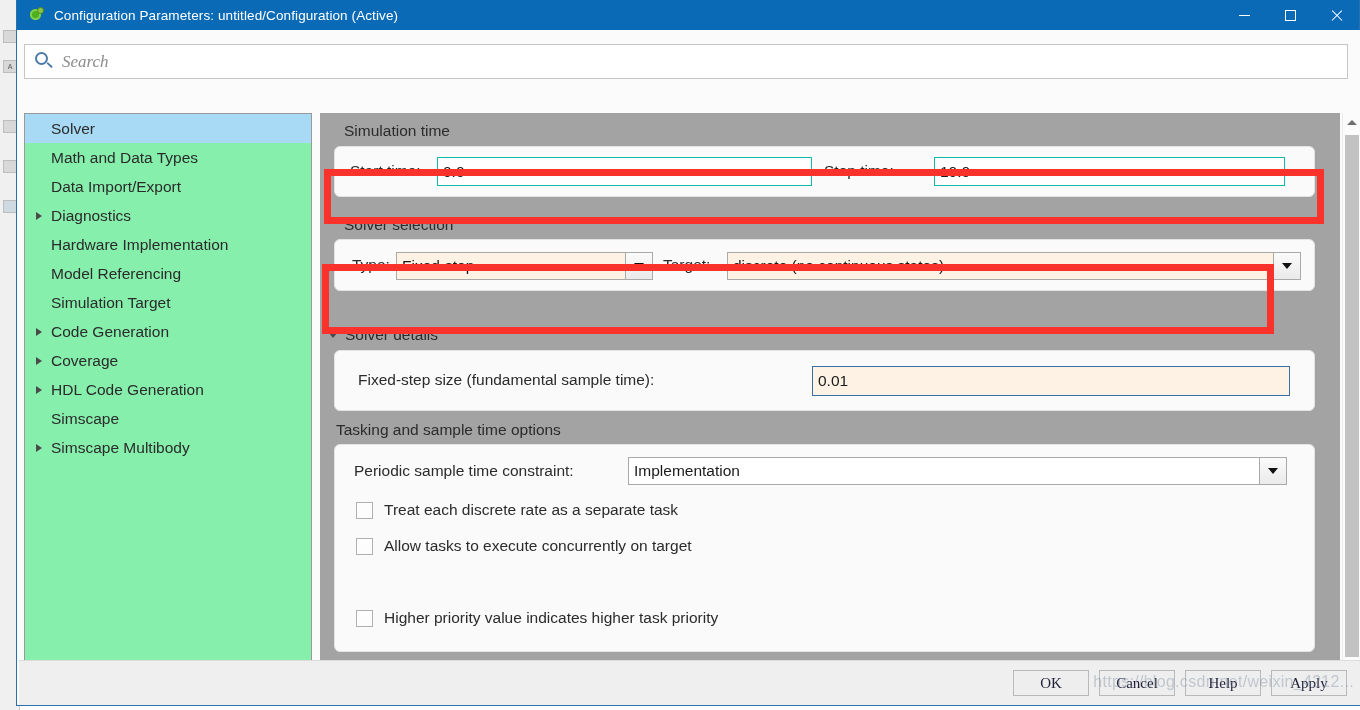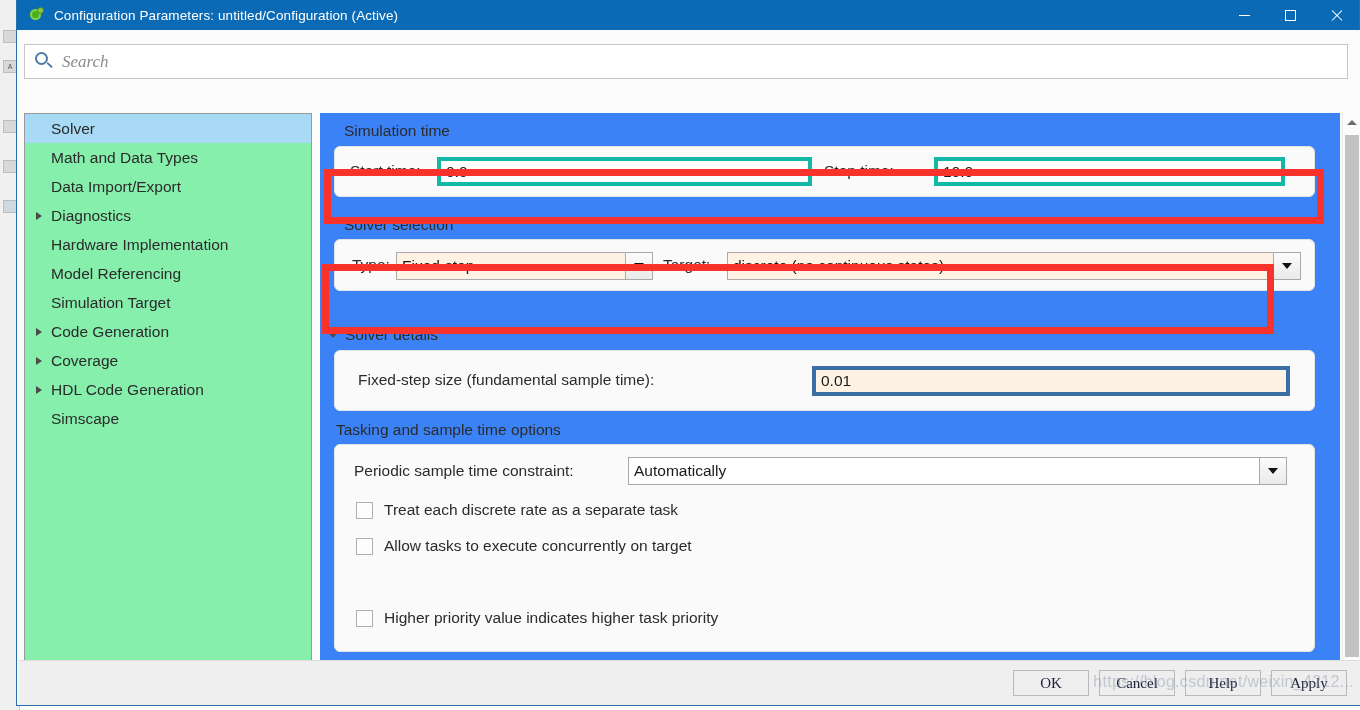--- a/index.html
+++ b/index.html
@@ -101,30 +101,30 @@
     width: 0; height: 0;
     border-left: 6px solid #4a4a4a;
     border-top: 4.5px solid transparent;
     border-bottom: 4.5px solid transparent;
   }
   .tree-label { padding-left: 2px; }
 
   
   #pane {
     position: absolute; left: 302px; top: 83px; width: 1020px; height: 568px;
-    background: #3b82f6; overflow: hidden;
+    background: #a3a3a3; overflow: hidden;
   }
   .grp-title { font-size: 15.5px; color: #2b2b2b; }
 
   .panel {
     border: 1px solid #e3e3e3; border-radius: 6px; background: #fafafa;
   }
   .fld-label { font-size: 15.5px; color: #2b2b2b; }
   .txtfield {
-    border: 4px solid #14b8a6; background: #fff;
+    border: 1px solid #14b8a6; background: #fff;
     font-size: 15.5px; color: #1a1a1a;
     display: flex; align-items: center; padding-left: 5px;
     font-family: "Liberation Sans", sans-serif;
   }
   .txtfield.focused { border-color: #3a6ea5; background: #fdf2e3; }
 
   .combo { display: flex; align-items: stretch; }
   .combo .cval {
     flex: 1; border: 1px solid #a9a9a9; border-right: none;
     background: #fff; font-size: 15.5px; color: #1a1a1a;
@@ -293,20 +293,26 @@
       </div>
       <div class="tree-item">
         <span class="tw">
             <i class="tri"></i>
           </span>
         <span class="tree-label">HDL Code Generation</span>
       </div>
       <div class="tree-item">
         <span class="tw"></span>
         <span class="tree-label">Simscape</span>
+      </div>
+      <div class="tree-item">
+        <span class="tw">
+            <i class="tri"></i>
+          </span>
+        <span class="tree-label">Simscape Multibody</span>
       </div>
     </div>
 
     <div id="pane">
 
       <div class="grp-title" style="position:absolute;left:24px;top:9px;">Simulation time</div>
       <div class="panel" style="position:absolute;left:14px;top:33px;width:981px;height:51px;"></div>
       <div class="fld-label" style="position:absolute;left:30px;top:49px;">Start time:</div>
       <div class="txtfield" style="position:absolute;left:117px;top:44px;width:375px;height:29px;">0.0</div>
       <div class="fld-label" style="position:absolute;left:504px;top:49px;">Stop time:</div>
@@ -334,21 +340,21 @@
         <span class="grp-title">Solver details</span>
       </div>
       <div class="panel" style="position:absolute;left:14px;top:237px;width:981px;height:61px;"></div>
       <div class="fld-label" style="position:absolute;left:38px;top:258px;">Fixed-step size (fundamental sample time):</div>
       <div class="txtfield focused" style="position:absolute;left:492px;top:253px;width:478px;height:30px;">0.01</div>
 
       <div class="grp-title" style="position:absolute;left:16px;top:308px;">Tasking and sample time options</div>
       <div class="panel" style="position:absolute;left:14px;top:331px;width:981px;height:208px;"></div>
       <div class="fld-label" style="position:absolute;left:34px;top:349px;">Periodic sample time constraint:</div>
       <div class="combo" style="position:absolute;left:308px;top:344px;width:659px;height:28px;">
-        <div class="cval">Automatically</div>
+        <div class="cval">Implementation</div>
         <div class="cbtn">
             <i class="d"></i>
           </div>
       </div>
 
       <div class="chk-row" style="position:absolute;left:36px;top:379px;">
         <span class="chkbox"></span>
         <span class="chk-label">Treat each discrete rate as a separate task</span>
       </div>
       <div class="chk-row" style="position:absolute;left:36px;top:415px;">

